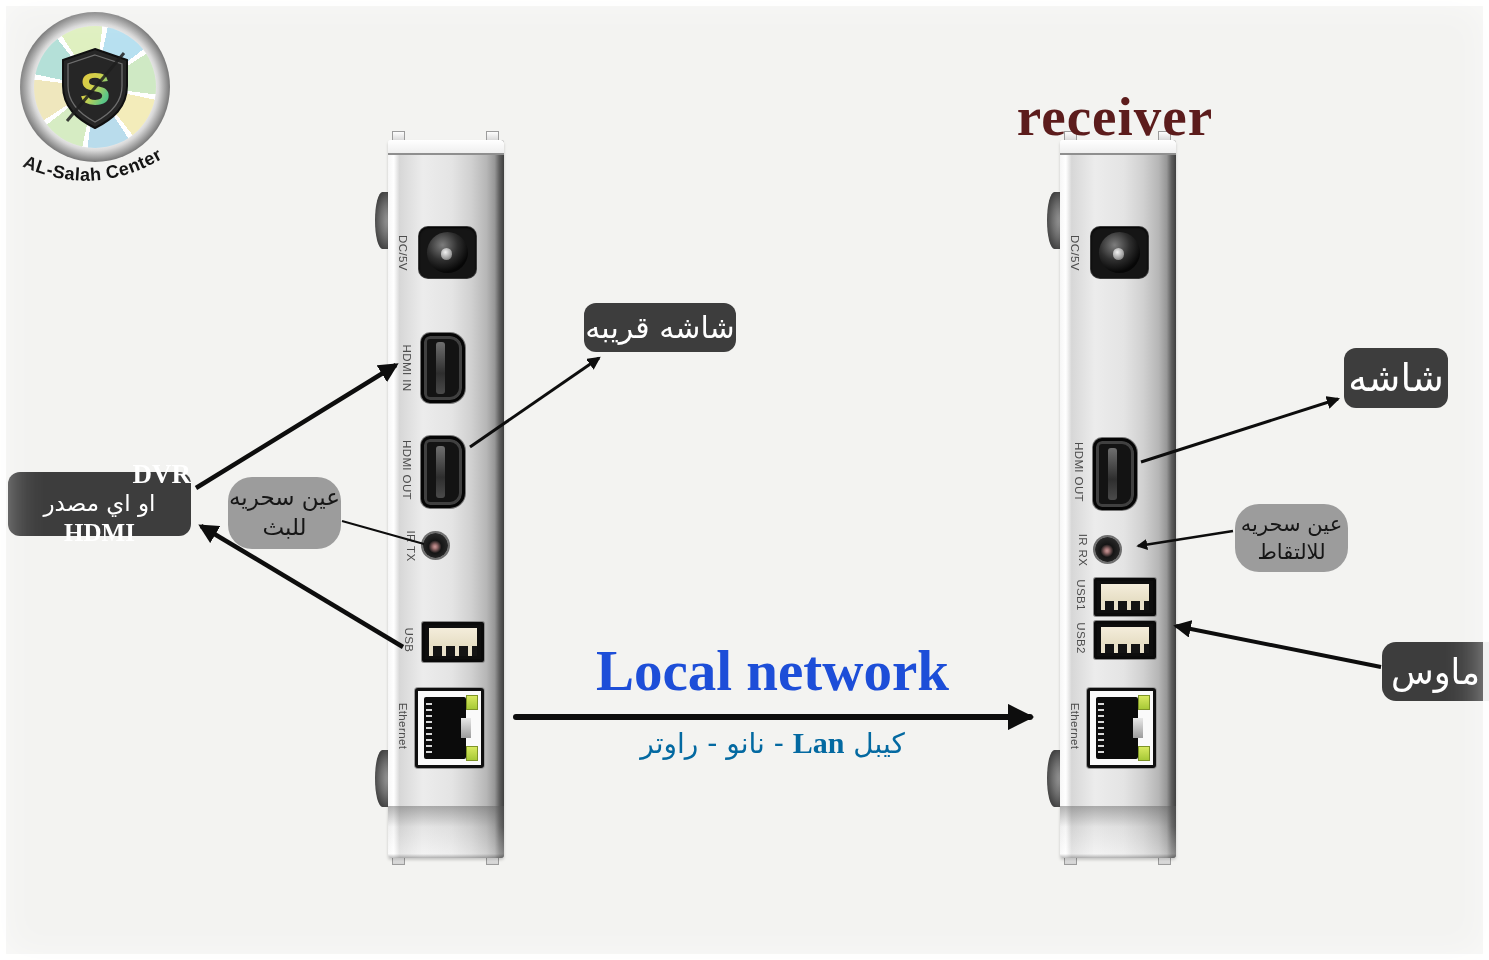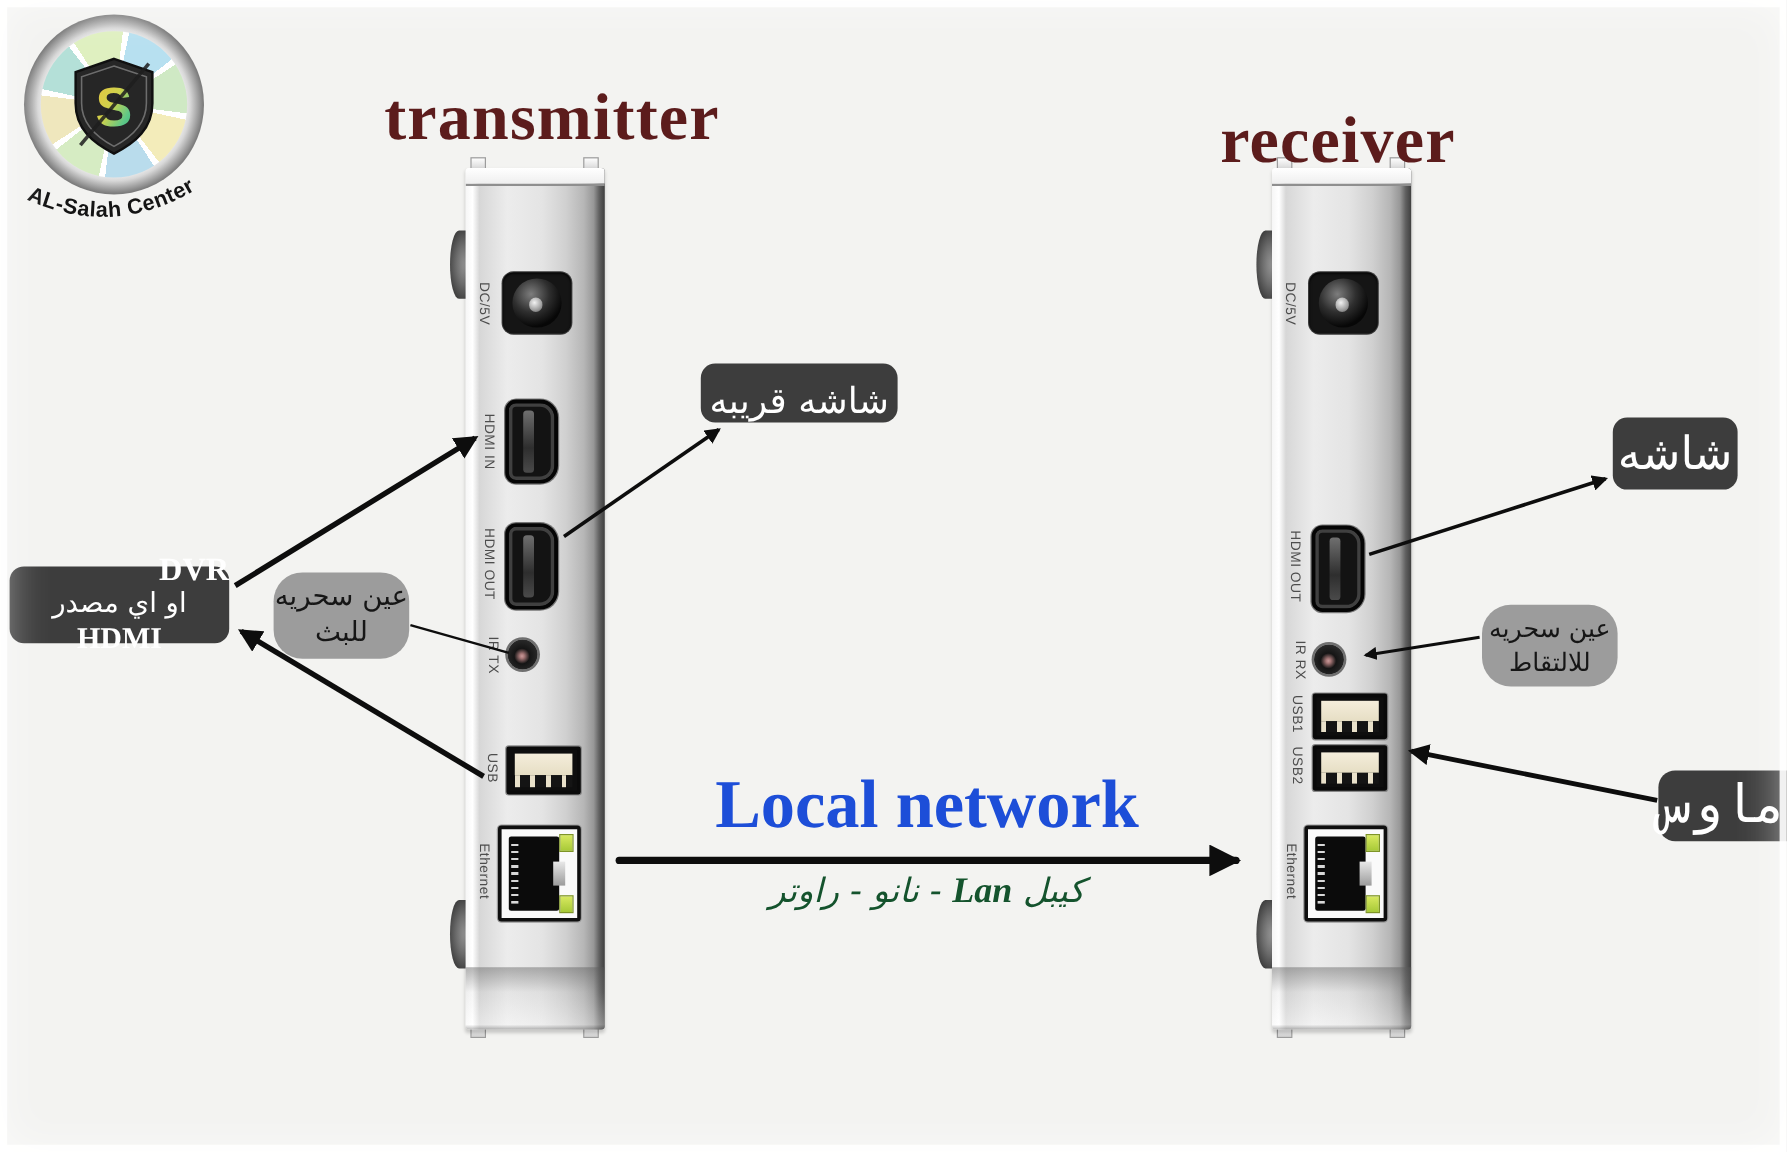--- a/index.html
+++ b/index.html
@@ -77,21 +77,21 @@
   .co{position:absolute;z-index:20;display:flex;flex-direction:column;align-items:center;justify-content:center;text-align:center;}
   .co.dark{background:#3d3d3d;color:#ffffff;border-radius:12px;}
   .co.gray{background:#9c9c9c;color:#161616;border-radius:24px;}
   .ar{font-family:"DejaVu Sans",sans-serif;direction:rtl;}
   .serifb{font-family:"Liberation Serif",serif;font-weight:bold;}
 
   
   .net-title{position:absolute;left:520px;top:638px;width:505px;text-align:center;z-index:6;
     font-family:"Liberation Serif",serif;font-weight:bold;font-size:57px;color:#1d4ed8;}
   .net-sub{position:absolute;left:540px;top:726px;width:465px;text-align:center;z-index:6;
-    font-family:"DejaVu Sans",sans-serif;font-size:28px;color:#14532d;direction:rtl;font-style:italic;}
+    font-family:"DejaVu Sans",sans-serif;font-size:28px;color:#0369a1;direction:rtl;}
   .net-sub .serifb{font-size:30px;}
 
   .arrows{position:absolute;left:0;top:0;z-index:10;pointer-events:none;}
 </style>
 </head>
 <body>
 
 <div class="stage">
   <div class="frame"></div>
 
@@ -116,21 +116,20 @@
     <svg class="logo-arc" width="172" height="62" viewBox="0 0 172 62">
       <defs>
           <path id="tp" d="M 8 22 Q 86 58 162 6" fill="none"></path>
         </defs>
       <text font-family="Liberation Sans, sans-serif" font-size="18" font-weight="bold" fill="#141414" letter-spacing="0.5">
         <textPath href="#tp">AL-Salah Center</textPath>
       </text>
     </svg>
   </div>
 
-  <div class="title tx">transmitter</div>
   <div class="title rx">receiver</div>
 
   <div>
     <div class="ear" style="left:375px;top:192px;"></div>
     <div class="ear" style="left:375px;top:750px;"></div>
     <div class="tab" style="left:392px;top:131px;"></div>
     <div class="tab" style="left:486px;top:131px;"></div>
     <div class="tab" style="left:392px;top:853px;"></div>
     <div class="tab" style="left:486px;top:853px;"></div>
     <div class="body" style="left:388px;top:140px;">
@@ -256,21 +255,21 @@
     <line x1="470" y1="447" x2="599" y2="358" stroke="#0d0d0d" stroke-width="3" marker-end="url(#ah)"></line>
     <line x1="196" y1="488" x2="396" y2="365" stroke="#0d0d0d" stroke-width="4.5" marker-end="url(#ah)"></line>
     <line x1="403" y1="647" x2="201" y2="526" stroke="#0d0d0d" stroke-width="4.5" marker-end="url(#ah)"></line>
     <line x1="342" y1="521" x2="424" y2="544" stroke="#0d0d0d" stroke-width="2"></line>
     <line x1="516" y1="717" x2="1030" y2="717" stroke="#0d0d0d" stroke-width="6" stroke-linecap="round" marker-end="url(#ah)"></line>
     <line x1="1141" y1="462" x2="1338" y2="399" stroke="#0d0d0d" stroke-width="3" marker-end="url(#ah)"></line>
     <line x1="1233" y1="531" x2="1138" y2="546" stroke="#0d0d0d" stroke-width="2.5" marker-end="url(#ah)"></line>
     <line x1="1381" y1="667" x2="1176" y2="626" stroke="#0d0d0d" stroke-width="4" marker-end="url(#ah)"></line>
   </svg>
 
-  <div class="co dark" style="left:584px;top:303px;width:164px;height:49px;justify-content:flex-end;">
+  <div class="co dark" style="left:584px;top:303px;width:152px;height:49px;">
     <span class="ar" style="font-size:30px;">شاشه قريبه</span>
   </div>
 
   <div class="co dark" style="left:8px;top:472px;width:183px;height:64px;align-items:flex-end;">
     <span class="serifb" style="font-size:27px;line-height:1.1;">DVR</span>
     <span class="ar" style="font-size:23px;line-height:1.2;">
       <span>او اي مصدر</span>
       <span class="serifb" style="font-size:25px;">HDMI</span>
     </span>
   </div>
@@ -283,21 +282,21 @@
   <div class="co dark" style="left:1344px;top:348px;width:104px;height:60px;">
     <span class="ar" style="font-size:38px;">شاشه</span>
   </div>
 
   <div class="co gray" style="left:1235px;top:504px;width:113px;height:68px;">
     <span class="ar" style="font-size:21px;line-height:1.35;">عين سحريه</span>
     <span class="ar" style="font-size:21px;line-height:1.35;">للالتقاط</span>
   </div>
 
   <div class="co dark" style="left:1382px;top:642px;width:107px;height:59px;border-radius:14px 0 0 14px;">
-    <span class="ar" style="font-size:44px;font-family:Liberation Mono, monospace;">ماوس</span>
+    <span class="ar" style="font-size:35px;">ماوس</span>
   </div>
 
   <div class="net-title">Local network</div>
   <div class="net-sub">
     <span>كيبل</span>
     <span class="serifb">Lan</span>
     <span>- نانو - راوتر</span>
   </div>
 </div>
 

